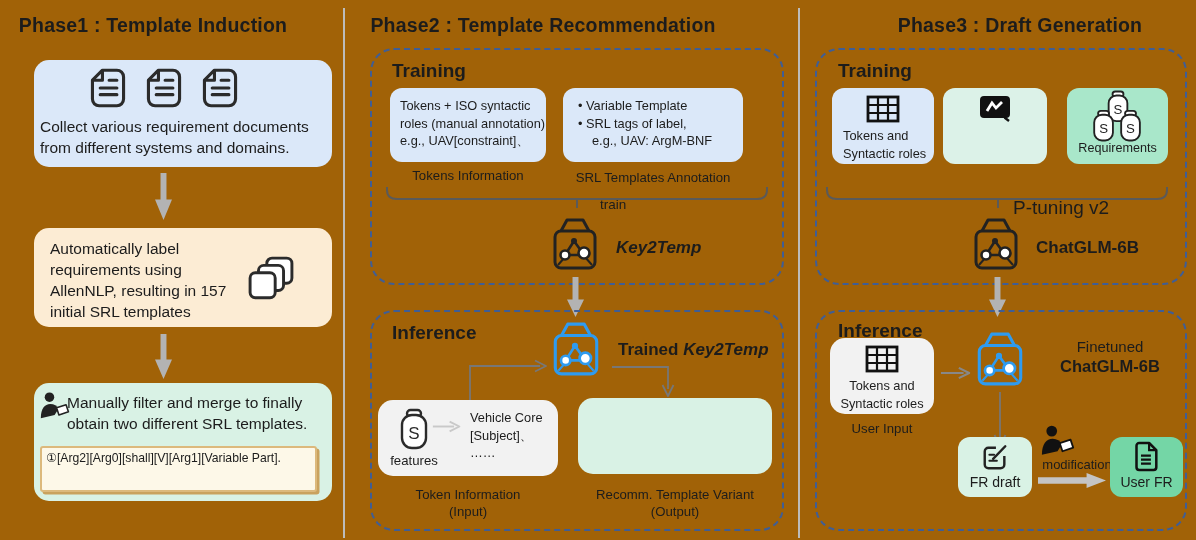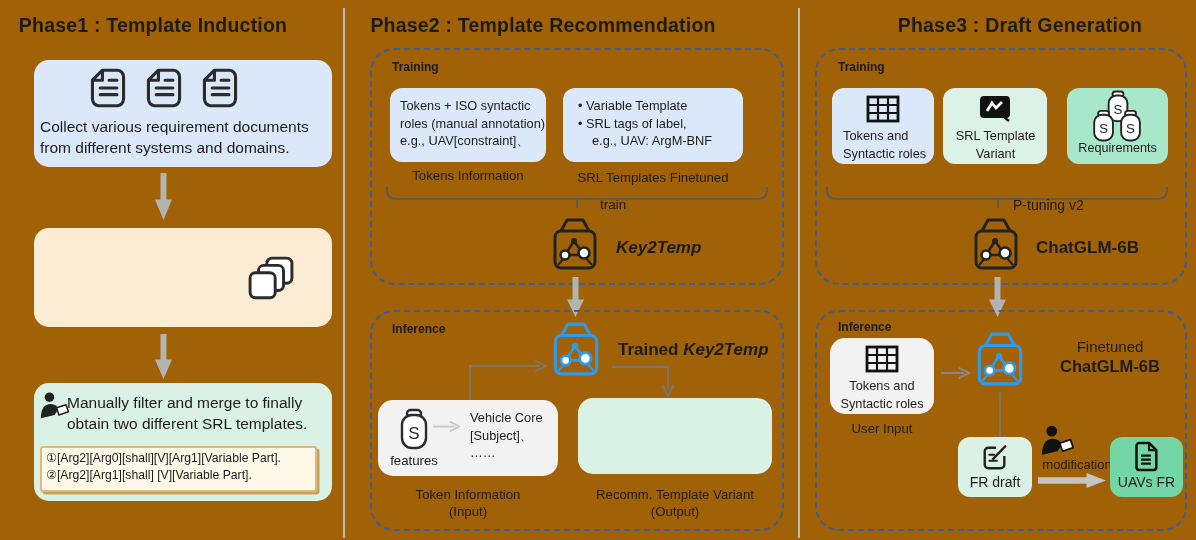--- a/index.html
+++ b/index.html
@@ -2,21 +2,21 @@
 <html><head>
 <meta charset="utf-8">
 <style>
   html,body{margin:0;padding:0;background:#fff;}
   #canvas{position:relative;width:1196px;height:540px;background:#a16207;overflow:hidden;
           font-family:"Liberation Sans","DejaVu Sans",sans-serif;color:#1c1c1c;}
   .abs{position:absolute;}
   .c{text-align:center;}
   .nw{white-space:nowrap;}
   .phase-title{font-size:19.5px;font-weight:bold;letter-spacing:.2px;}
-  .sec-label{font-size:12px;font-weight:bold;}
+  .sec-label{font-size:19px;font-weight:bold;}
   .divider{position:absolute;top:8px;width:2px;height:530px;background:#bcbcbc;}
   .dashedbox{position:absolute;border:2px dashed #3f5e96;border-radius:24px;}
   .roundbox{position:absolute;border-radius:15px;}
   .bg-blue{background:#dbe8f9;}
   .bg-peach{background:#fcecd4;}
   .bg-mint{background:#d9f2e5;}
   .bg-mintlight{background:#dcf2e8;}
   .bg-greenmed{background:#a9e7ca;}
   .bg-greenstrong{background:#74d6a6;}
   .bg-gray{background:#f2f2f2;}
@@ -120,53 +120,53 @@
   <svg class="abs" style="left:202px;top:68px;width:36px;height:40px;color:#2b2b2b;">
       <use href="#sym-doc"></use>
     </svg>
   <div class="abs t15" style="left:40px;top:116px;width:292px;">Collect various requirement documents from different systems and domains.</div>
 
   <svg class="abs" style="left:155px;top:173px;width:17px;height:47px;color:#b3b3b3;">
       <use href="#sym-arrow-down"></use>
     </svg>
 
   <div class="roundbox bg-peach" style="left:34px;top:228px;width:298px;height:99px;"></div>
+  <div class="abs t15" style="left:50px;top:238px;width:202px;">Automatically label requirements using AllenNLP, resulting in 157 initial SRL templates</div>
   <svg class="abs" style="left:248px;top:256px;width:46px;height:46px;color:#2b2b2b;">
       <use href="#sym-pages"></use>
     </svg>
 
   <svg class="abs" style="left:155px;top:334px;width:17px;height:45px;color:#b3b3b3;">
       <use href="#sym-arrow-down"></use>
     </svg>
 
   <div class="roundbox bg-mint" style="left:34px;top:383px;width:298px;height:118px;"></div>
   <svg class="abs" style="left:40px;top:392px;width:30px;height:27px;color:#222;">
       <use href="#sym-person"></use>
     </svg>
   <div class="abs t15" style="left:67px;top:392px;width:258px;">Manually filter and merge to finally obtain two different SRL templates.</div>
   <div class="yellowbox" style="left:40px;top:446px;width:273px;height:42px;"></div>
   <div class="abs t12 nw" style="left:46px;top:450px;">①[Arg2][Arg0][shall][V][Arg1][Variable Part].</div>
-  <div class="abs t12 nw" style="left:46px;top:467px;">②[Arg2][Arg1][shall] [V][Variable Part].</div>
 
   <div class="abs phase-title c" style="left:368px;top:14px;width:350px;">Phase2 : Template Recommendation</div>
 
   <div class="dashedbox" style="left:370px;top:48px;width:410px;height:233px;"></div>
   <div class="abs sec-label" style="left:392px;top:60px;">Training</div>
 
   <div class="roundbox bg-blue" style="left:390px;top:88px;width:156px;height:74px;border-radius:12px;"></div>
   <div class="abs t13 nw" style="left:400px;top:97px;">Tokens + ISO syntactic</div>
   <div class="abs t13 nw" style="left:400px;top:114.5px;">roles (manual annotation)</div>
   <div class="abs t13 nw" style="left:400px;top:132px;">e.g., UAV[constraint]、</div>
   <div class="abs cap c" style="left:390px;top:167px;width:156px;">Tokens Information</div>
 
   <div class="roundbox bg-blue" style="left:563px;top:88px;width:180px;height:74px;border-radius:12px;"></div>
   <div class="abs t13 nw" style="left:578px;top:97px;">•   Variable Template</div>
   <div class="abs t13 nw" style="left:578px;top:114.5px;">•   SRL tags of label,</div>
   <div class="abs t13 nw" style="left:592px;top:132px;">e.g., UAV: ArgM-BNF</div>
-  <div class="abs cap c" style="left:563px;top:169px;width:180px;">SRL Templates Finetuned</div>
+  <div class="abs cap c" style="left:563px;top:169px;width:180px;">SRL Templates Annotation</div>
 
   <svg class="abs" style="left:385px;top:187px;width:384px;height:22px;" viewBox="0 0 384 22">
     <path d="M2 0 V3 Q2 12 12 12 H192 M382 0 V3 Q382 12 372 12 H192 M192 12 V21" fill="none" stroke="#5a5a5a" stroke-width="2"></path>
   </svg>
   <div class="abs nw" style="left:600px;top:197px;font-size:13.5px;">train</div>
 
   <svg class="abs" style="left:551px;top:216px;width:48px;height:56px;color:#222;">
       <use href="#sym-model"></use>
     </svg>
   <div class="abs modelname it nw" style="left:616px;top:238px;">Key2Temp</div>
@@ -221,32 +221,31 @@
   <div class="roundbox bg-blue" style="left:832px;top:88px;width:102px;height:76px;border-radius:12px;"></div>
   <svg class="abs" style="left:866px;top:95px;width:34px;height:28px;color:#111;">
       <use href="#sym-table"></use>
     </svg>
   <div class="abs t13" style="left:843px;top:127px;width:92px;">Tokens and Syntactic roles</div>
 
   <div class="roundbox bg-mintlight" style="left:943px;top:88px;width:104px;height:76px;border-radius:12px;"></div>
   <svg class="abs" style="left:978px;top:93px;width:36px;height:30px;color:#111;">
       <use href="#sym-screen"></use>
     </svg>
-  <div class="abs t13 c" style="left:948px;top:127px;width:95px;">SRL Template Variant</div>
 
   <div class="roundbox bg-greenmed" style="left:1067px;top:88px;width:101px;height:76px;border-radius:12px;"></div>
   <svg class="abs" style="left:1090px;top:90px;width:56px;height:52px;color:#222;">
       <use href="#sym-jars"></use>
     </svg>
   <div class="abs c nw" style="left:1067px;top:141px;width:101px;font-size:12.6px;">Requirements</div>
 
   <svg class="abs" style="left:825px;top:187px;width:344px;height:22px;" viewBox="0 0 344 22">
     <path d="M2 0 V3 Q2 12 12 12 H173 M342 0 V3 Q342 12 332 12 H173 M173 12 V21" fill="none" stroke="#5a5a5a" stroke-width="2"></path>
   </svg>
-  <div class="abs nw" style="left:1013px;top:197px;font-size:14px;">P-tuning v2</div>
+  <div class="abs nw" style="left:1013px;top:197px;font-size:19px;">P-tuning v2</div>
 
   <svg class="abs" style="left:972px;top:216px;width:48px;height:56px;color:#222;">
       <use href="#sym-model"></use>
     </svg>
   <div class="abs modelname nw" style="left:1036px;top:238px;">ChatGLM-6B</div>
 
   <svg class="abs" style="left:989px;top:277px;width:17px;height:40px;color:#b3b3b3;">
       <use href="#sym-arrow-down"></use>
     </svg>
 
@@ -288,15 +287,15 @@
     </svg>
   <div class="abs c nw" style="left:1035px;top:457px;width:84px;font-size:13px;">modification</div>
   <svg class="abs" style="left:1038px;top:473px;width:68px;height:15px;color:#c4c4c4;">
       <use href="#sym-arrow-right"></use>
     </svg>
 
   <div class="roundbox bg-greenstrong" style="left:1110px;top:437px;width:73px;height:60px;border-radius:12px;"></div>
   <svg class="abs" style="left:1132px;top:441px;width:27px;height:31px;color:#111;">
       <use href="#sym-docfinal"></use>
     </svg>
-  <div class="abs c nw" style="left:1110px;top:474px;width:73px;font-size:14px;">UAVs FR</div>
+  <div class="abs c nw" style="left:1110px;top:474px;width:73px;font-size:14px;">User FR</div>
 
 </div>
 
 </body></html>

